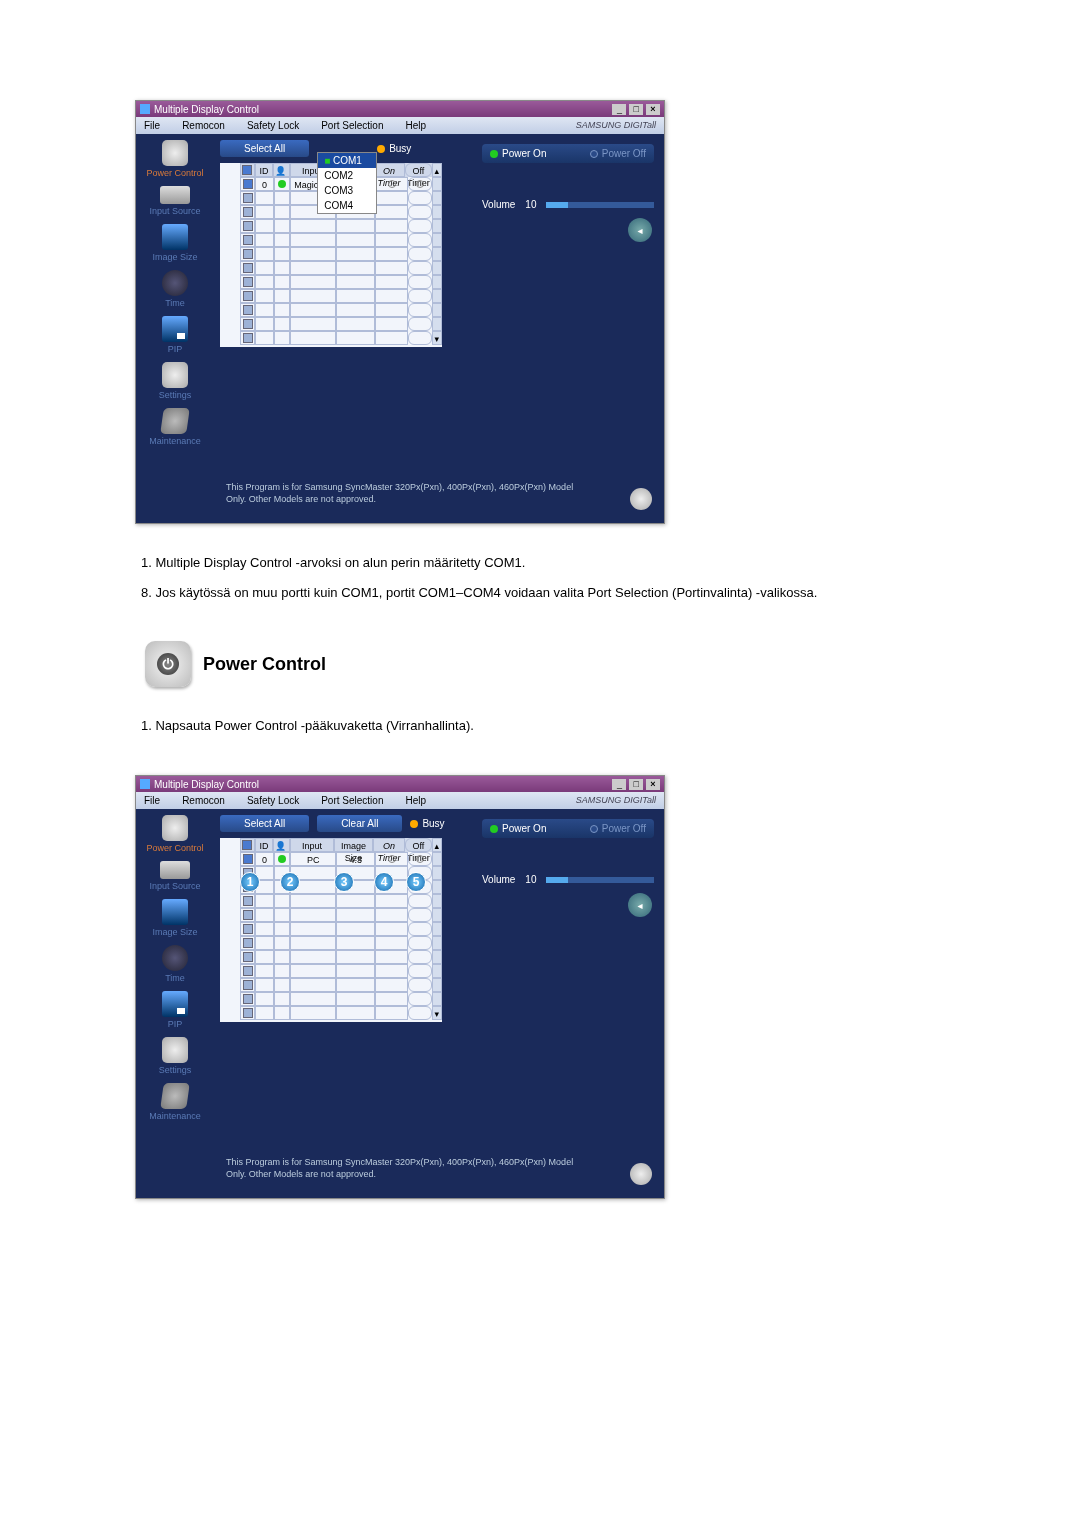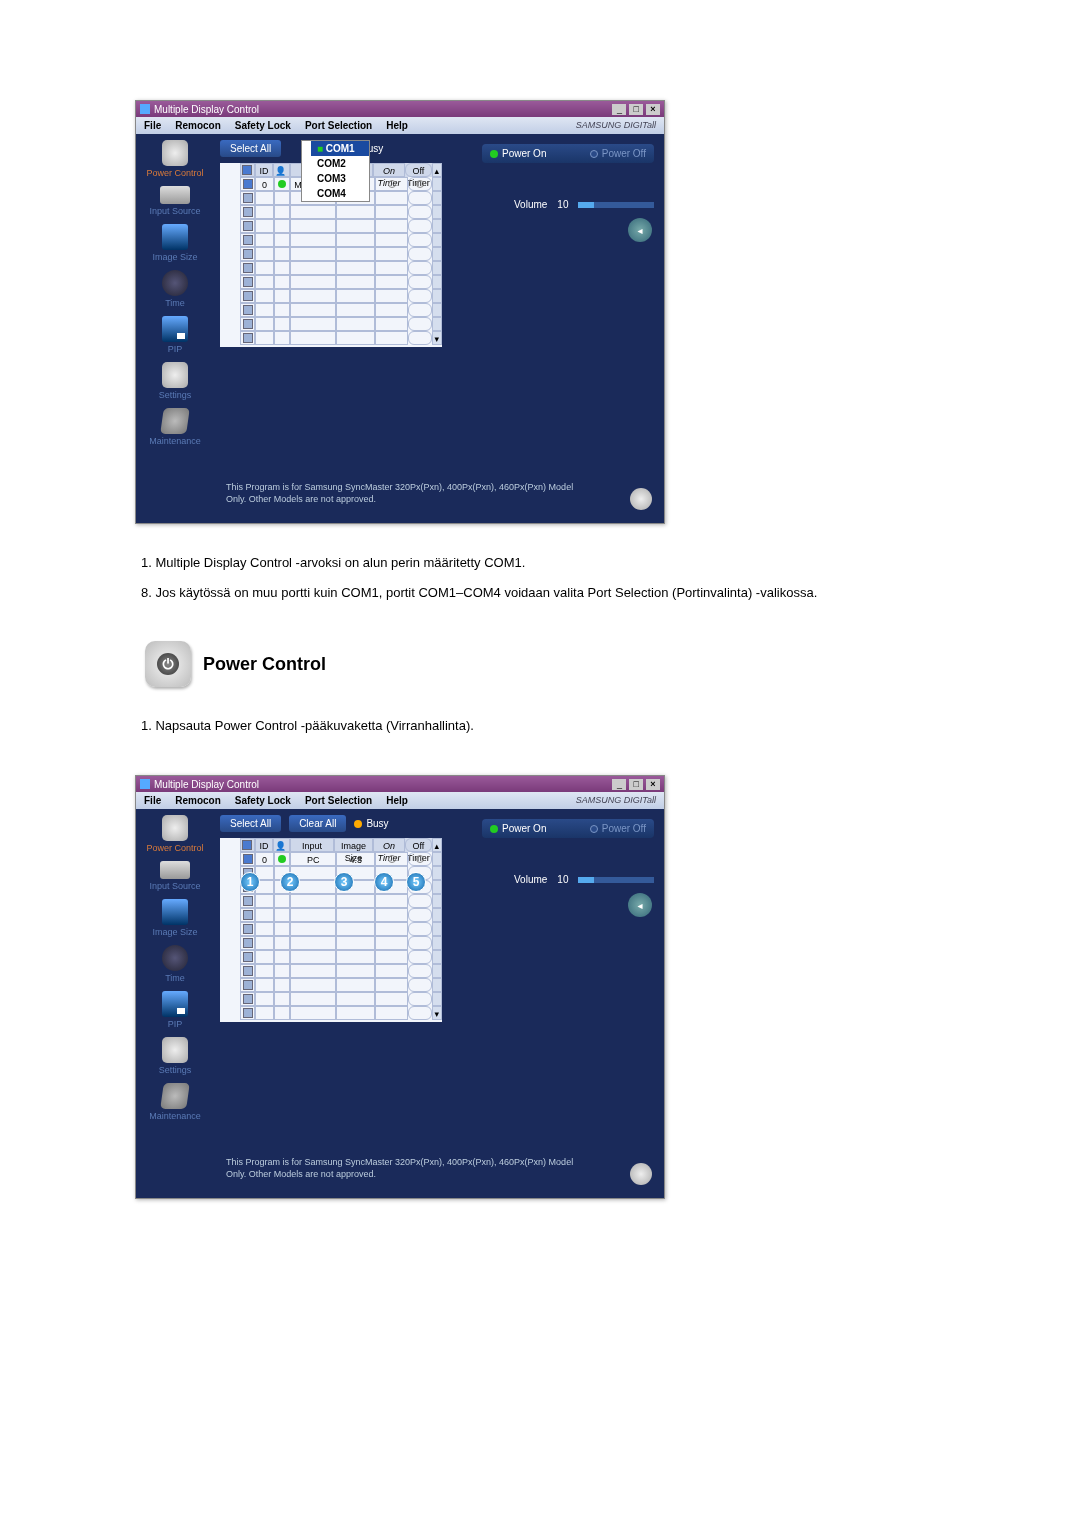--- a/index.html
+++ b/index.html
@@ -33,21 +33,21 @@
 .wc-min { background: #ccc; color: #000; }
 .wc-max { background: #ccc; color: #000; }
 .wc-close { background: #ccc; color: #000; font-weight: bold; }
 .menubar {
   background: linear-gradient(#dfe6f3, #c1cee6);
   padding: 3px 8px;
   font-size: 10px;
   display: flex;
   justify-content: space-between;
 }
-.menubar-left { display: flex; gap: 14px; font-weight: bold; }
+.menubar-left { display: flex; gap: 22px; }
 .menubar-right { color: #445; font-style: italic; font-size: 9px; }
 .app-body {
   background: #1a2a5a;
   display: flex;
   min-height: 340px;
 }
 .sidebar {
   width: 78px;
   padding: 6px 0;
   display: flex;
@@ -77,21 +77,21 @@
   padding: 6px;
   display: flex;
   gap: 6px;
 }
 .left-col { flex: 1; }
 .topbtns { padding-bottom: 6px; display: flex; gap: 8px; align-items: center; }
 .btn-sel {
   background: linear-gradient(#3a6ac0,#284a88);
   color: #fff;
   font-size: 10px;
-  padding: 3px 10px;
+  padding: 3px 24px;
   border-radius: 3px;
 }
 .busy { color: #fff; font-size: 10px; display: flex; align-items: center; gap: 4px; }
 .busy-dot { width: 8px; height: 8px; background: #fa0; border-radius: 50%; }
 .portmenu {
   position: absolute;
   background: #fff;
   border: 1px solid #888;
   font-size: 10px;
   z-index: 10;
@@ -135,21 +135,21 @@
   border-radius: 4px;
   padding: 4px 8px;
   display: flex;
   justify-content: space-between;
   font-size: 10px;
 }
 .radio-opt { color: #fff; display: flex; align-items: center; gap: 4px; }
 .radio-opt.off { color: #7a95c5; }
 .r-dot { width: 8px; height: 8px; border-radius: 50%; background: #2c2; }
 .r-dot.off { background: #2a4a88; border: 1px solid #7a95c5; }
-.vol-block { margin-top: 36px; margin-left: 32px; }
+.vol-block { margin-top: 36px; }
 .vol-row { display: flex; align-items: center; gap: 10px; font-size: 10px; color: #fff; }
 .vol-bar { flex: 1; height: 6px; background: #345a9a; }
 .vol-fill { width: 20%; height: 100%; background: #5ae; }
 .vol-knob {
   width: 24px; height: 24px;
   background: radial-gradient(#7aa,#367);
   border-radius: 50%;
   margin: 8px 2px 0 auto;
   color: #fff; font-size: 10px;
   display:flex; align-items:center; justify-content:center;
@@ -206,21 +206,21 @@
       <span class="wc-close">×</span>
     </div>
   </div>
   <div class="menubar">
     <div class="menubar-left">
       <span>File</span>
       <span>Remocon</span>
       <span>Safety Lock</span>
       <span class="rel">
         <span>Port Selection</span>
-        <div class="portmenu" style="left:-4px; top:20px;padding-left:9px;">
+        <div class="portmenu" style="left:-4px; top:32px;">
           <div class="sel"><span style="color:#2c2;">■</span> <span>COM1</span></div>
           <div>COM2</div>
           <div>COM3</div>
           <div>COM4</div>
         </div>
       </span>
       <span>Help</span>
     </div>
     <div class="menubar-right">SAMSUNG DIGITall</div>
   </div>

